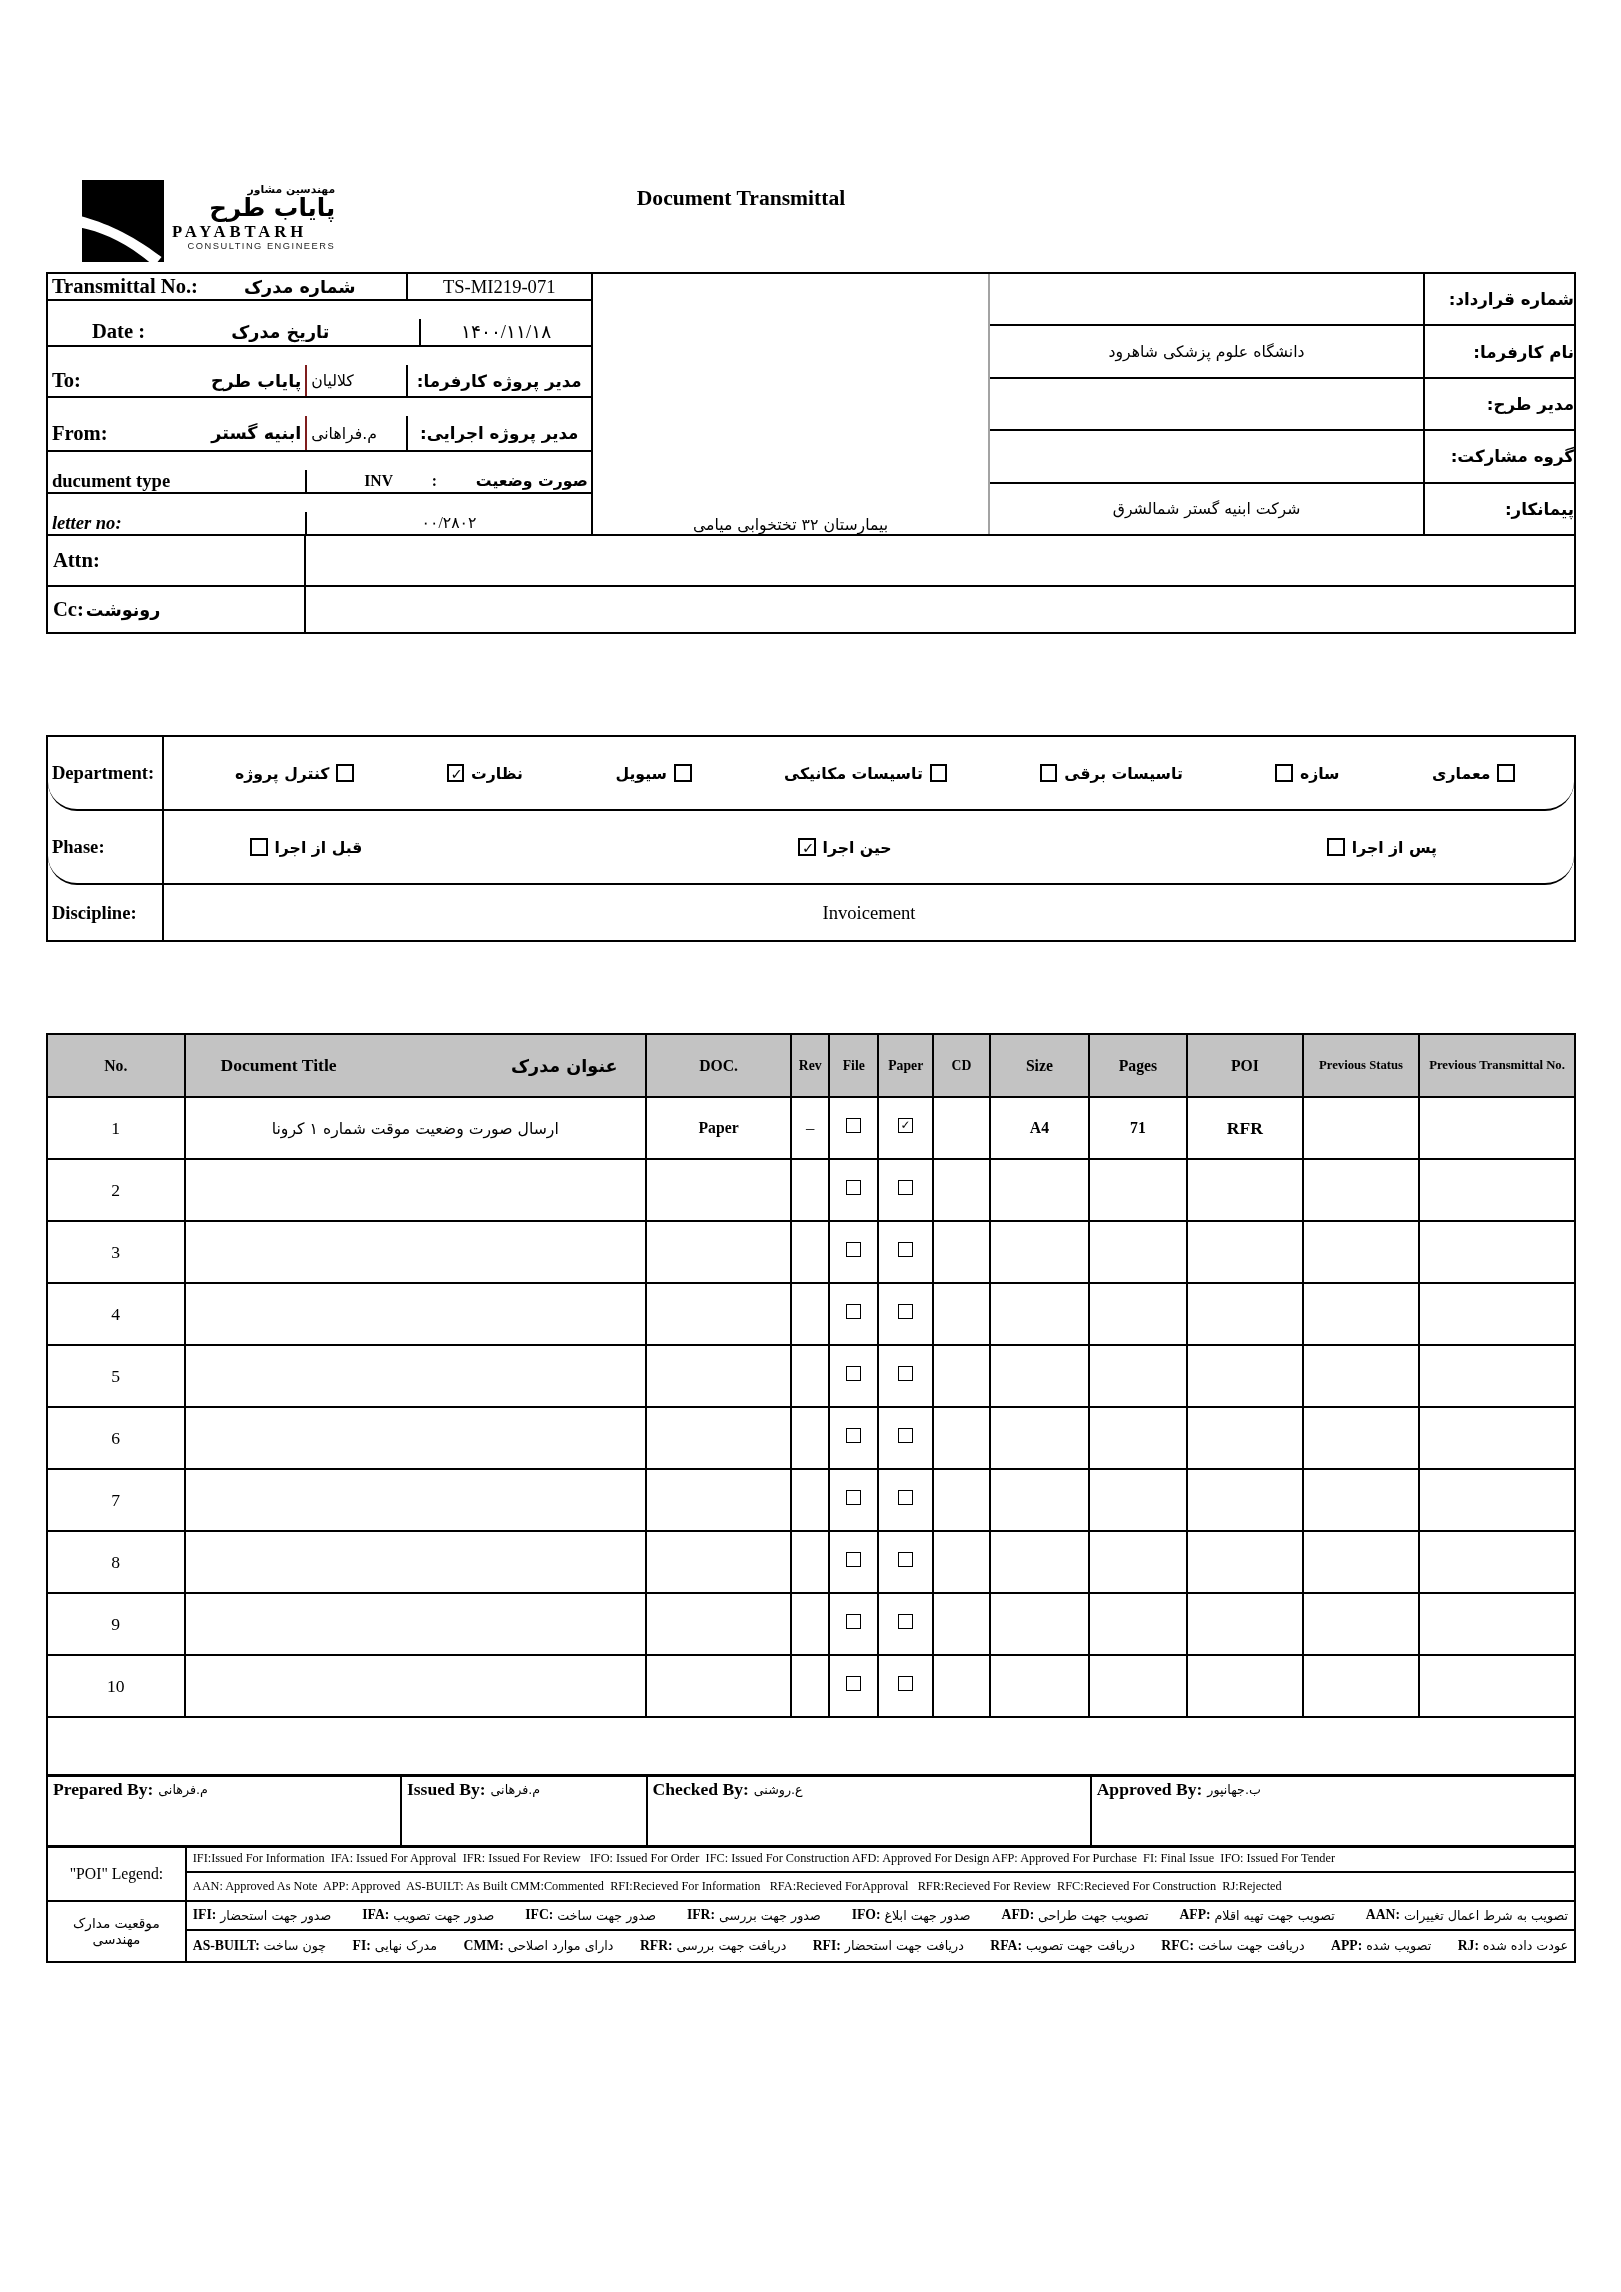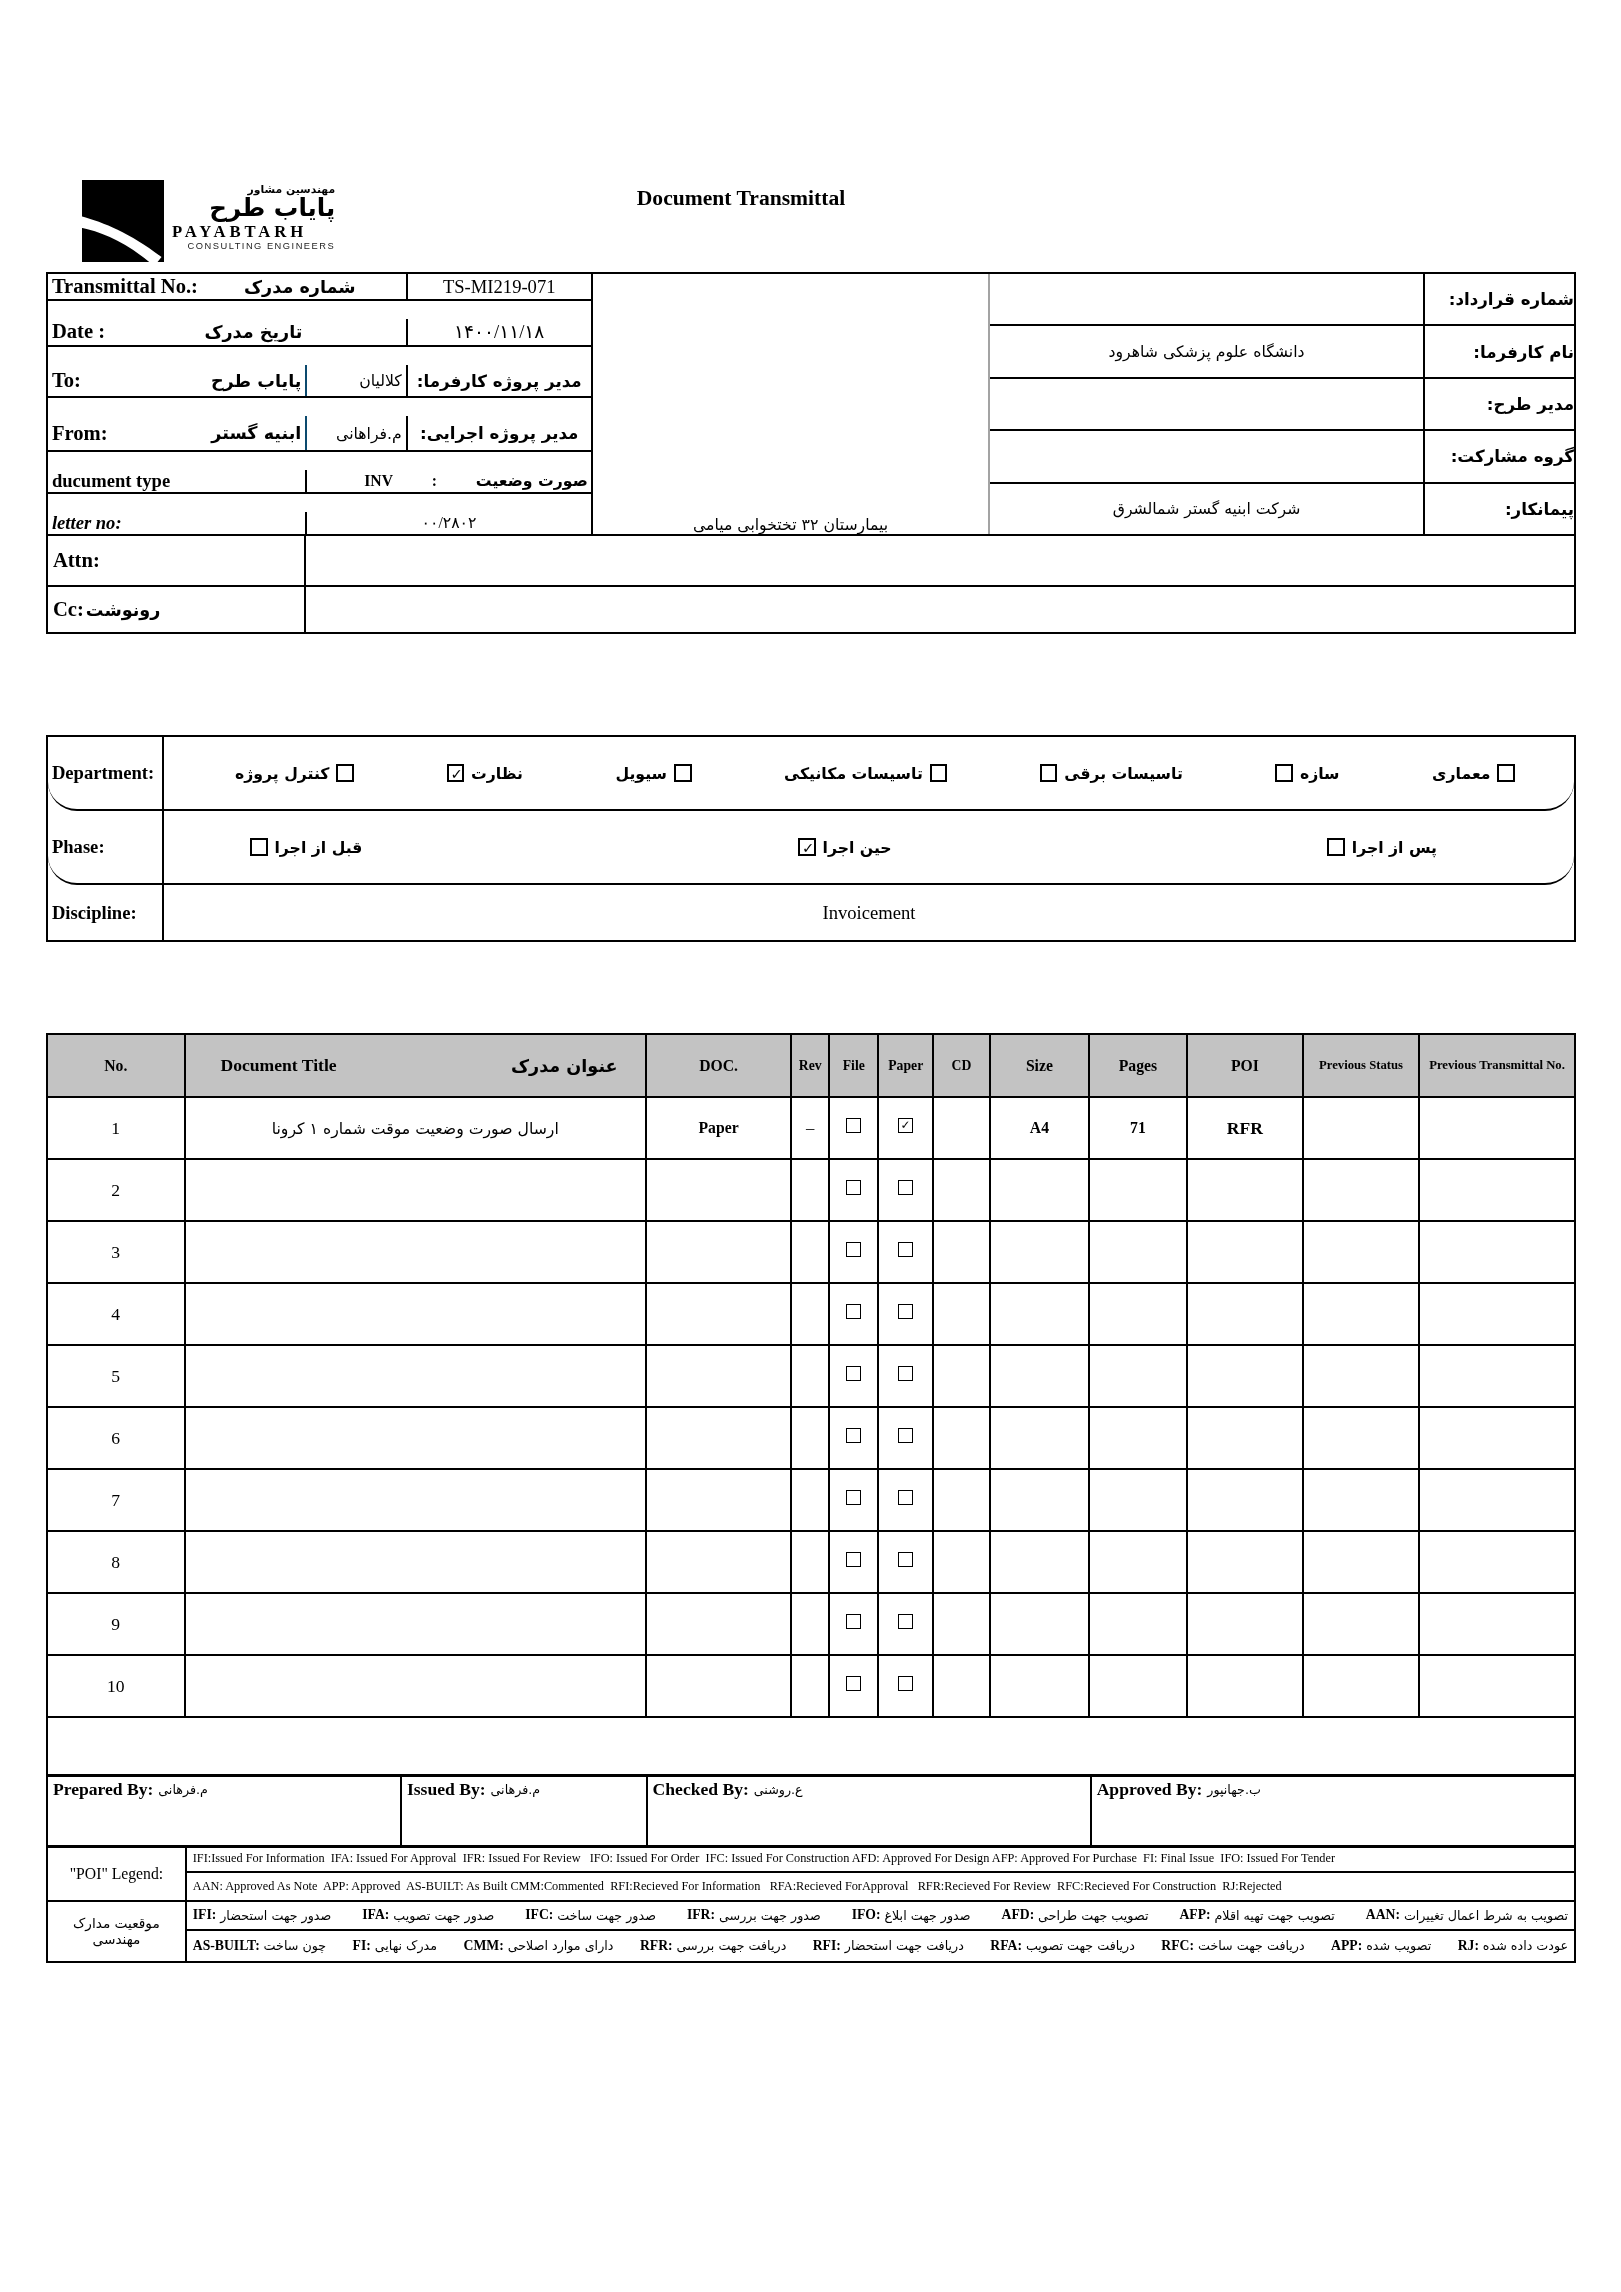--- a/index.html
+++ b/index.html
@@ -23,26 +23,26 @@
               font-family:"Liberation Sans","DejaVu Sans",sans-serif; color:#222; }
   .doc-title { position:absolute; top:186px; left:0; width:1482px; text-align:center;
                font-size:21.6px; font-weight:bold; }
 
   
   .hdr { margin-left:46px; width:1530px; border:2.9px solid #000; }
   .hdr-top { display:flex; height:260px; }
   .hdr-left { width:35.7%; border-right:2px solid #000; display:flex; flex-direction:column;gap:18px; }
   .hl-row { display:flex; border-bottom:2px solid #000; align-items:stretch; }
   .hl-row:last-child { border-bottom:none; }
-  .r1 { height:45px; } .r2 { height:45px; } .r3 { height:56px; }
+  .r1 { height:45px; } .r2 { height:45px;padding-left:40px; } .r3 { height:56px; }
   .r4 { height:59px; } .r5 { height:29px; } .r6 { height:25.5px; }
   .hl-cell { display:flex; align-items:center; padding:0 3.9px; min-width:0; }
   .hl-lab-wide { width:65.9%; }
   .hl-lab { width:47.4%; }
-  .hl-person { width:18.5%; border-left:2px solid #0c4a6e; justify-content:flex-end; }
+  .hl-person { width:18.5%; border-left:2px solid #7f1d1d; justify-content:flex-start; }
   .hl-falab { width:34.1%; border-left:2px solid #000; justify-content:center; }
   .hl-val-narrow { width:34.1%; border-left:2px solid #000; justify-content:center; }
   .hl-val { width:52.6%; border-left:2px solid #000; justify-content:center; }
   .hl-en-label { font-size:20.6px; font-weight:bold; white-space:nowrap; }
   .hl-fa-mid { margin:0 auto; font-size:17.6px; font-weight:bold; }
   .hl-fa-right { margin-left:auto; font-size:17.6px; font-weight:bold; }
   .hl-value { font-size:18.6px; }
   .hl-person-txt { font-size:15.7px; }
   .hl-falab-txt { font-size:16.7px; font-weight:bold; }
   .doc-type-val { justify-content:space-between; padding-left:57px; padding-right:2.9px; }

